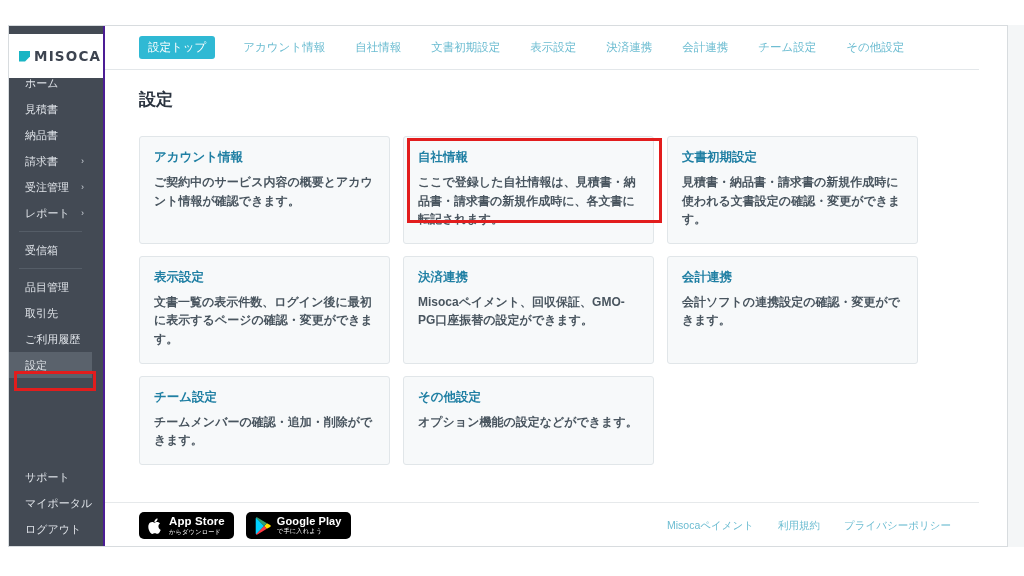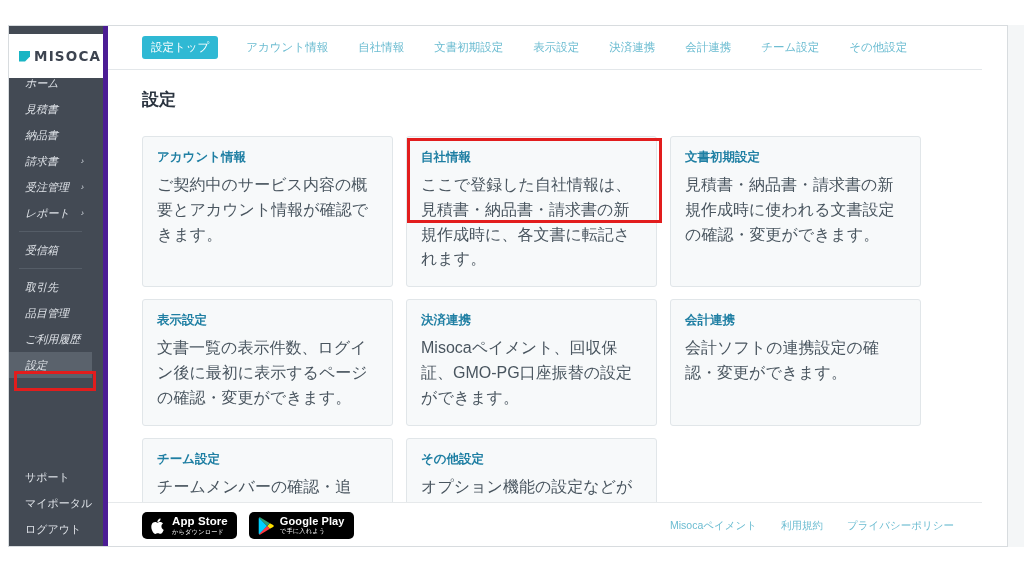--- a/index.html
+++ b/index.html
@@ -83,21 +83,20 @@
     color: #3d4450;
     font-weight: 700;
     font-family: "DejaVu Sans", sans-serif;
   }
 
   .nav-list {
     position: absolute;
     left: 0;
     top: 44px;
     width: 83px;
-    font-style: italic;
   }
   .nav-item {
     position: relative;
     height: 26px;
     display: flex;
     align-items: center;
     padding-left: 16px;
     padding-right: 8px;
     color: #dfe3e8;
     font-size: 11px;
@@ -148,21 +147,21 @@
   }
 
   
   .main {
     position: absolute;
     left: 94px;
     top: 0;
     width: 874px;
     height: 522px;
     background: #ffffff;
-    border-left: 5px solid #4c1d95;
+    border-left: 2px solid #4c1d95;
     box-sizing: border-box;
   }
 
   .tabbar {
     position: absolute;
     left: 0; top: 0;
     width: 874px;
     height: 44px;
     border-bottom: 1px solid #e3e7ea;
     box-sizing: border-box;
@@ -214,23 +213,24 @@
     margin-bottom: 12px;
   }
   .card:nth-child(3n) { margin-right: 0; }
   .card-title {
     font-size: 12.5px;
     font-weight: 700;
     color: #1f7fa3;
     margin-bottom: 7px;
   }
   .card-desc {
-    font-size: 16px;
+    font-size: 12px;
     line-height: 1.55;
     color: #49555f;
+    font-weight: bold;
   }
 
   
   .footer {
     position: absolute;
     left: 0;
     bottom: 0;
     width: 874px;
     height: 46px;
     border-top: 1px solid #e6e9eb;
@@ -323,24 +323,24 @@
 
           <div class="nav-sep"></div>
 
           <div class="nav-item">
             <span class="label">受信箱</span>
           </div>
 
           <div class="nav-sep"></div>
 
           <div class="nav-item">
+            <span class="label">品目管理</span>
+          </div>
+          <div class="nav-item">
             <span class="label">取引先</span>
-          </div>
-          <div class="nav-item">
-            <span class="label">品目管理</span>
           </div>
           <div class="nav-item">
             <span class="label">ご利用履歴</span>
           </div>
           <div class="nav-item active">
             <span class="label">設定</span>
           </div>
         </div>
 
         <div class="sidebar-bottom">

